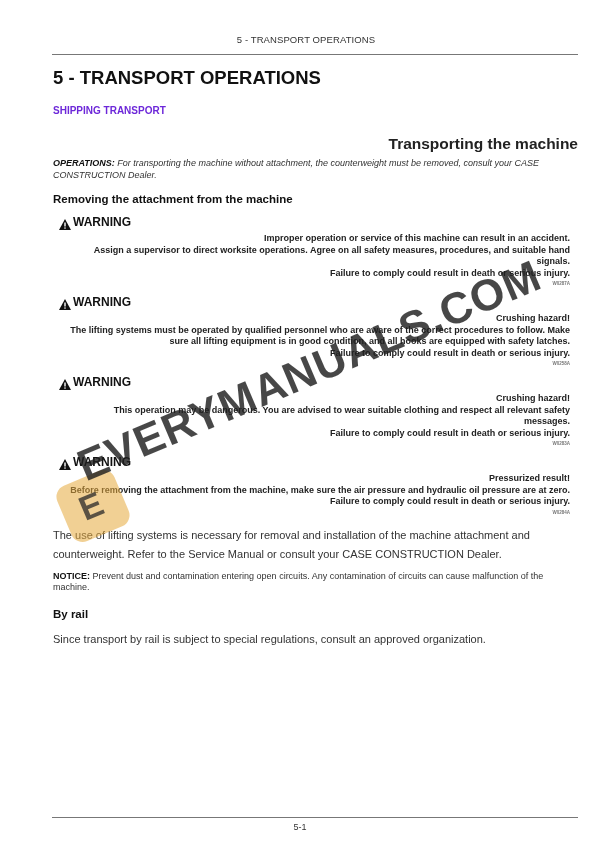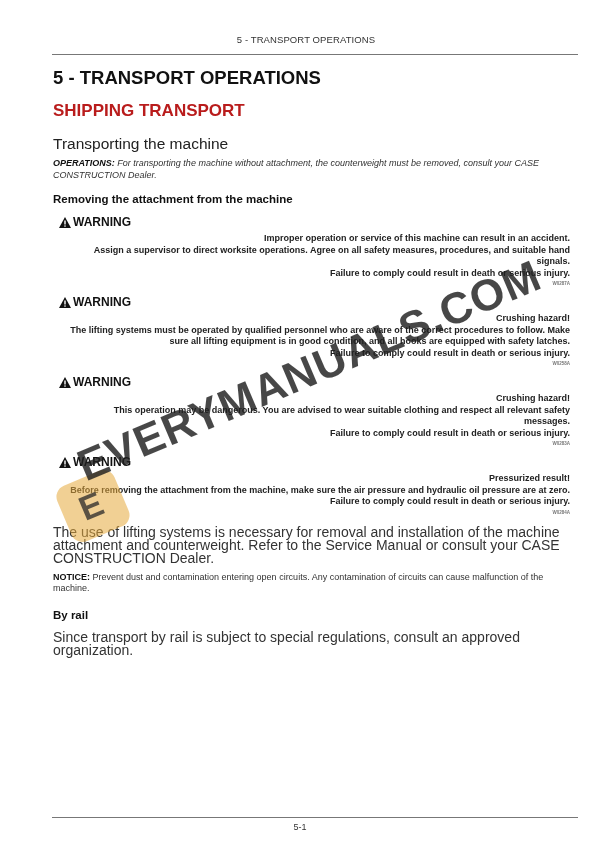--- a/index.html
+++ b/index.html
@@ -44,32 +44,33 @@
       width: 525px;
     }
     .chapter-title {
       font-size: 18.5px;
       font-weight: bold;
       margin: 0;
       line-height: 24px;
       color: #111;
     }
     .section-title {
-      font-size: 17px;
+      font-size: 10px;
       font-weight: bold;
       margin: 12px 0 0 0;
       line-height: 18px;
-      color: #b91c1c;
+      color: #6d28d9;
     }
     .topic-title {
       font-size: 15.5px;
-      font-weight: normal;
+      font-weight: bold;
       margin: 14px 0 0 0;
       line-height: 20px;
       color: #222;
+      text-align: right;
     }
     .attention {
       font-size: 9px;
       font-style: italic;
       line-height: 12px;
       margin: 3px 0 0 0;
       color: #333;
     }
     .attention .label {
       font-weight: bold;
@@ -81,21 +82,21 @@
       margin: 11px 0 0 0;
       line-height: 15px;
       color: #111;
     }
     .warning {
       position: relative;
       margin: 7px 0 0 0;
     }
     .warning-head {
       display: flex;
-      align-items: center;
+      align-items: flex-end;
       font-weight: bold;
       font-size: 12px;
       line-height: 16px;
       margin-left: 6px;
       color: #111;
     }
     .warning-head svg {
       width: 12px; height: 11px;
       margin-right: 2px;
     }
@@ -113,22 +114,22 @@
     .warning-code {
       text-align: right;
       font-size: 4.5px;
       color: #777;
       font-weight: bold;
       margin-top: 2px;
       padding-right: 8px;
       line-height: 6px;
     }
     .body-text {
-      font-size: 14px;
-      line-height: 13px;
+      font-size: 11px;
+      line-height: 19px;
       margin: 10px 0 0 0;
       color: #333;
     }
     .notice {
       font-size: 9px;
       line-height: 11.5px;
       margin: 7px 0 0 0;
       color: #333;
     }
     .notice .label {

